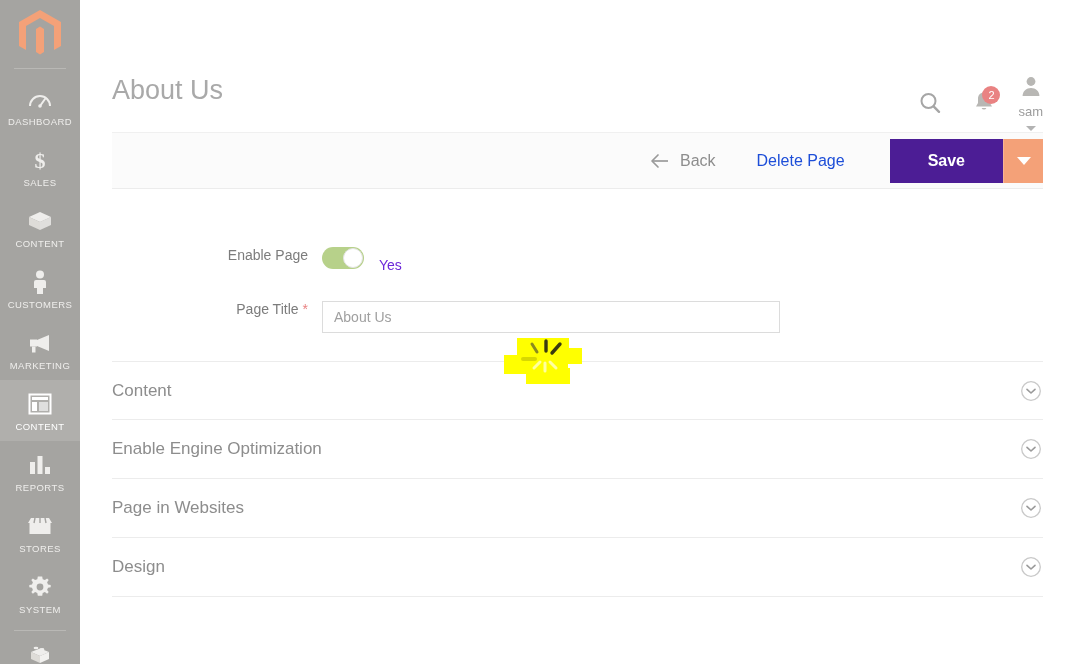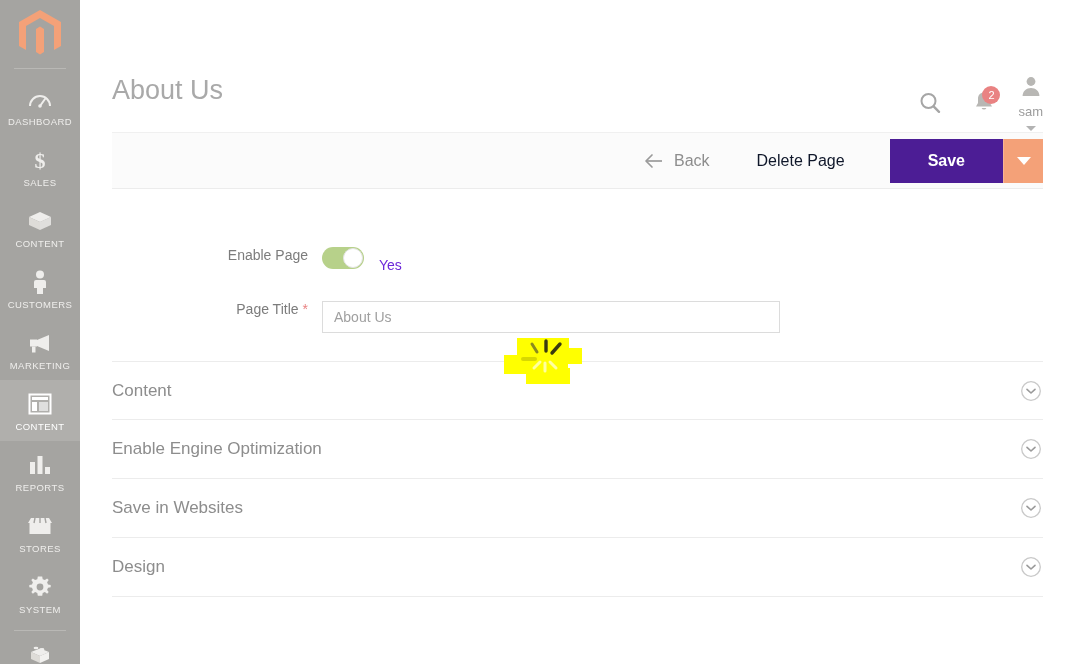--- a/index.html
+++ b/index.html
@@ -189,23 +189,23 @@
     align-items: center;
     gap: 10px;
     font-size: 16px;
     color: #8d8d8d;
     cursor: pointer;
     padding: 6px 4px;
   }
 
   .btn-delete {
     font-size: 16px;
-    color: #0f172a;
-    cursor: pointer;
-    margin-left: 28px;
+    color: #1d4ed8;
+    cursor: pointer;
+    margin-left: 22px;
     padding: 6px 4px;
   }
 
   .save-split {
     display: flex;
     align-items: stretch;
     margin-left: 30px;
     height: 44px;
   }
 
@@ -575,21 +575,21 @@
         <span class="section-title">Enable Engine Optimization</span>
         <span class="section-chevron">
           <svg width="22" height="22" viewBox="0 0 22 22">
             <circle cx="11" cy="11" r="9.3" fill="none" stroke="#c9c9c9" stroke-width="1.3"></circle>
             <polyline points="7,9.3 11,13 15,9.3" fill="none" stroke="#9a9a9a" stroke-width="1.6" stroke-linecap="round" stroke-linejoin="round"></polyline>
           </svg>
         </span>
       </div>
 
       <div class="section-row">
-        <span class="section-title">Save in Websites</span>
+        <span class="section-title">Page in Websites</span>
         <span class="section-chevron">
           <svg width="22" height="22" viewBox="0 0 22 22">
             <circle cx="11" cy="11" r="9.3" fill="none" stroke="#c9c9c9" stroke-width="1.3"></circle>
             <polyline points="7,9.3 11,13 15,9.3" fill="none" stroke="#9a9a9a" stroke-width="1.6" stroke-linecap="round" stroke-linejoin="round"></polyline>
           </svg>
         </span>
       </div>
 
       <div class="section-row">
         <span class="section-title">Design</span>

